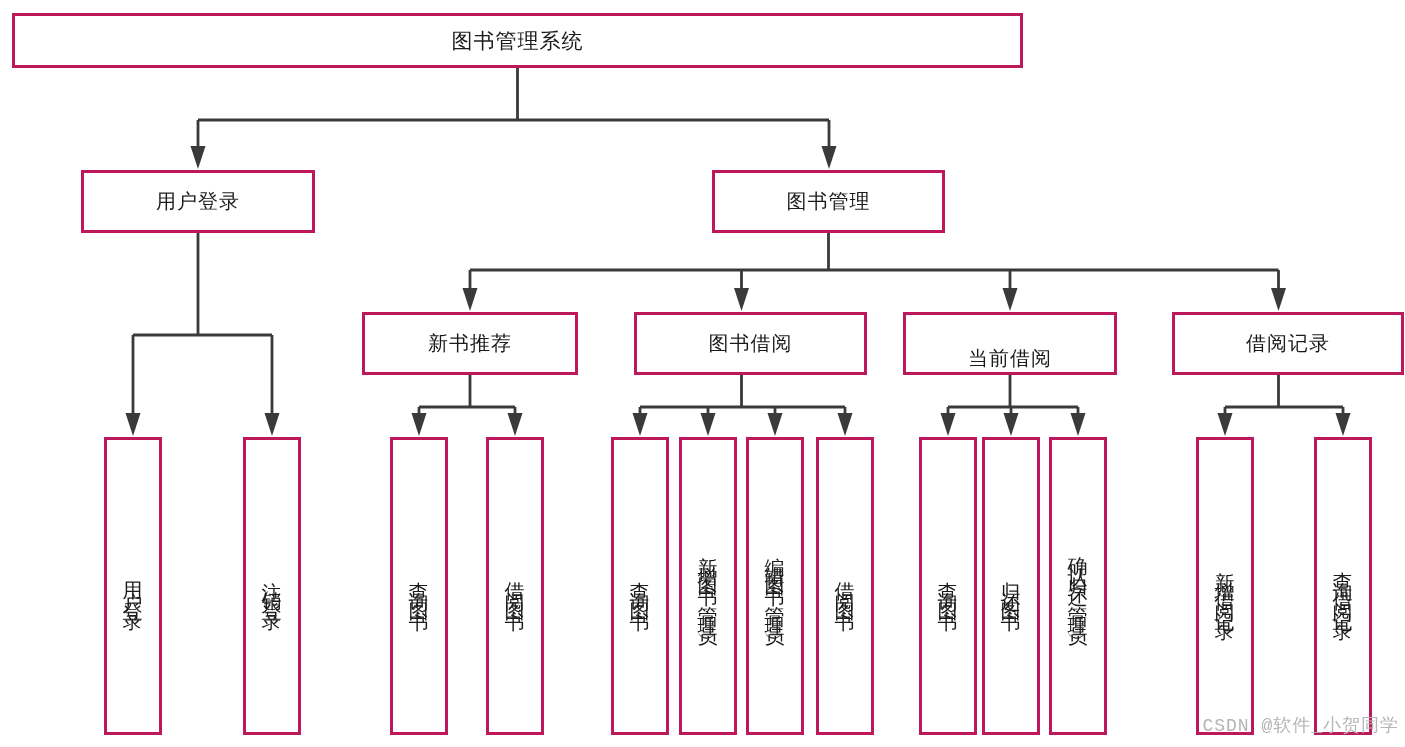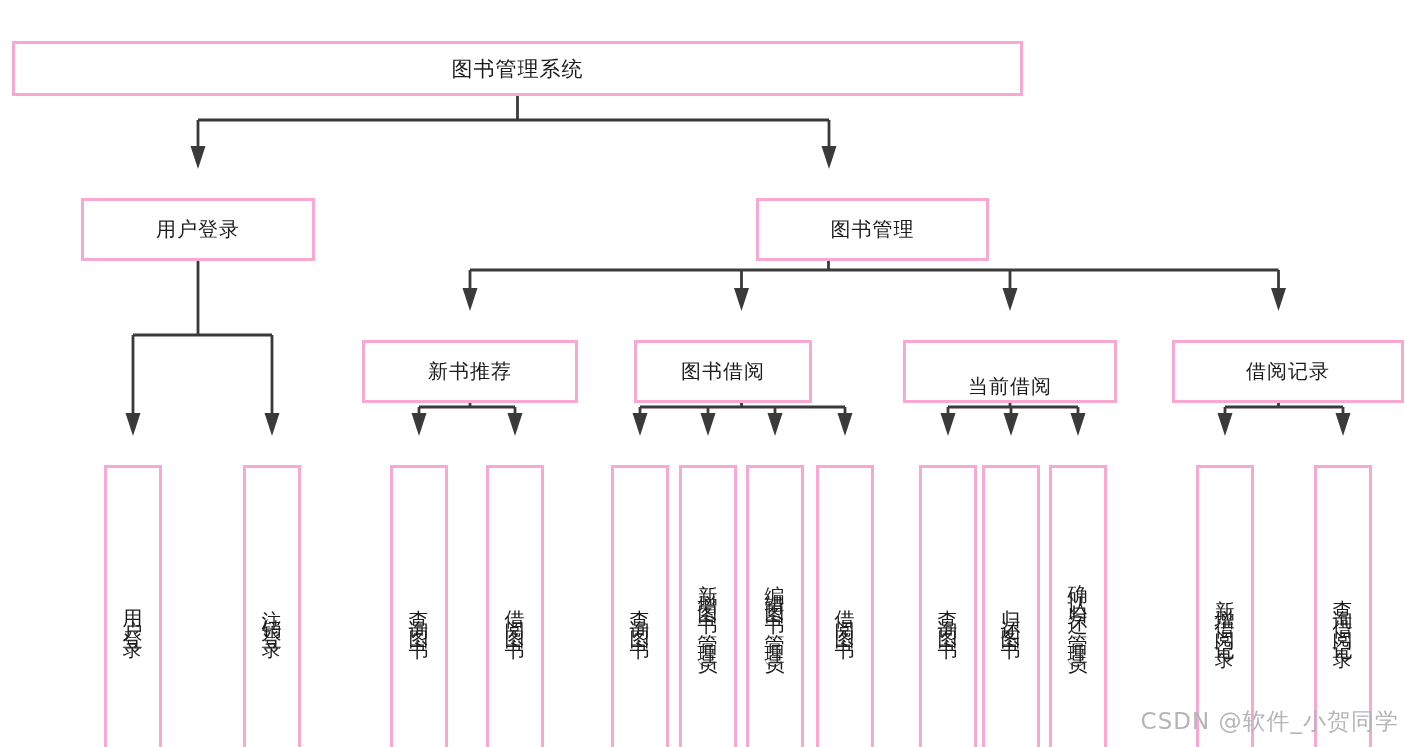--- a/index.html
+++ b/index.html
@@ -14,69 +14,69 @@
   #wires {
     position: absolute;
     left: 0; top: 0;
     width: 1405px; height: 747px;
     z-index: 0;
   }
   .node {
     position: absolute;
     box-sizing: border-box;
     background: #ffffff;
-    border: 3px solid #f9a8d4;
+    border: 3px solid #be185d;
     display: flex;
     align-items: center;
     justify-content: center;
     z-index: 1;
     color: #1b1b1b;
-    margin-top: 28px;
   }
   .hnode { font-size: 20px; letter-spacing: 1px; }
   .vnode { width: 58px; top: 437px; height: 298px; }
   .vnode .vtext {
     writing-mode: vertical-rl;
     text-orientation: mixed;
     font-size: 20px;
     letter-spacing: 10px;
     line-height: 1;
     color: #1b1b1b;
   }
   
   #n-root   { left: 12px;   top: 13px;  width: 1011px; height: 55px; font-size: 21px; }
   #n-ulogin { left: 81px;   top: 170px; width: 234px;  height: 63px; }
-  #n-bmgmt  { left: 756px;  top: 170px; width: 233px;  height: 63px; }
+  #n-bmgmt  { left: 712px;  top: 170px; width: 233px;  height: 63px; }
   #n-newbk  { left: 362px;  top: 312px; width: 216px;  height: 63px; }
-  #n-bborrow{ left: 634px;  top: 312px; width: 178px;  height: 63px; }
+  #n-bborrow{ left: 634px;  top: 312px; width: 233px;  height: 63px; }
   #n-curr   { left: 903px;  top: 312px; width: 214px;  height: 63px; align-items: flex-end; }
   #n-record { left: 1172px; top: 312px; width: 232px;  height: 63px; }
   
   #l-ulogin  { left: 104px;  }
   #l-logout  { left: 243px;  }
   #l-nbquery { left: 390px;  }
   #l-nbborrow{ left: 486px;  }
   #l-bbquery { left: 611px;  }
   #l-bbadd   { left: 679px;  }
   #l-bbedit  { left: 746px;  }
   #l-bbborrow{ left: 816px;  }
   #l-cbquery { left: 919px;  }
   #l-cbreturn{ left: 982px;  }
   #l-cbconf  { left: 1049px; }
   #l-bradd   { left: 1196px; }
   #l-brquery { left: 1314px; }
   #watermark {
     position: absolute;
     right: 6px;
     bottom: 10px;
-    font-size: 23px;
+    font-size: 18px;
     color: #b5b5b5;
     z-index: 2;
     letter-spacing: 1px;
     white-space: nowrap;
+    font-family: Liberation Mono, monospace;
   }
 </style>
 </head>
 <body>
 
 <div id="stage">
 
   <svg id="wires" viewBox="0 0 1405 747" xmlns="http://www.w3.org/2000/svg">
     <g stroke="#3a3a3a" stroke-width="2.8" fill="none">
 

